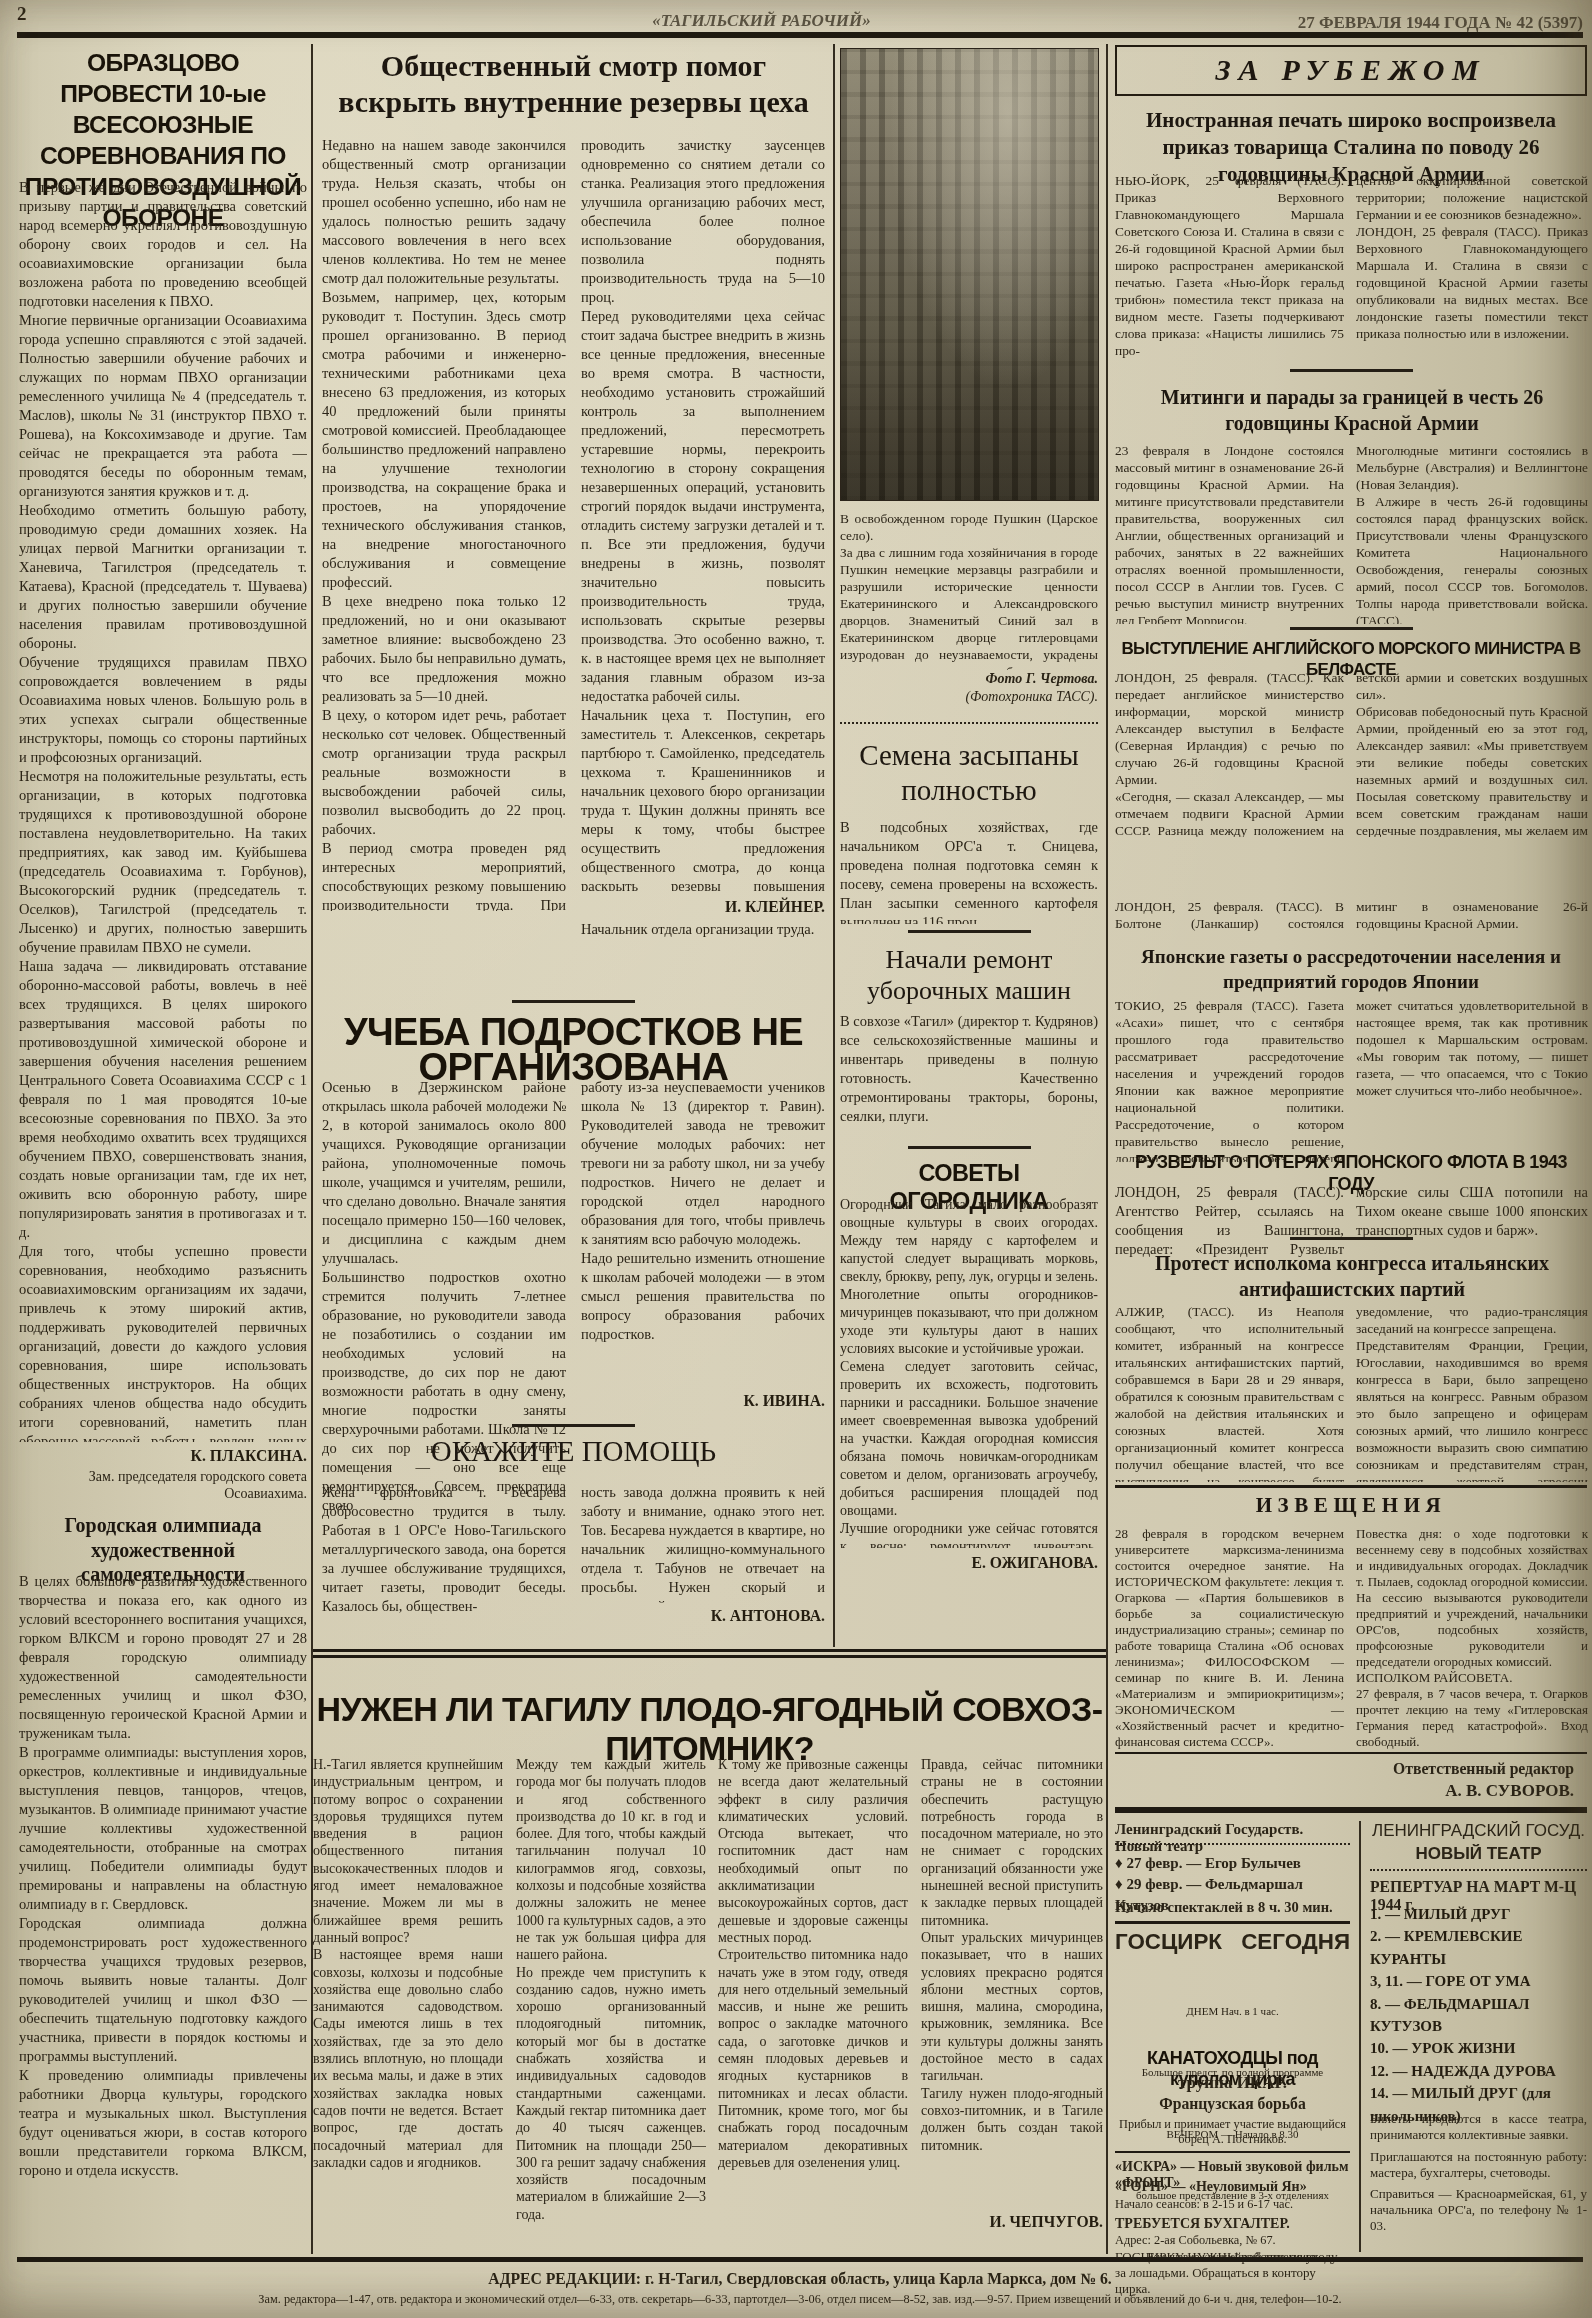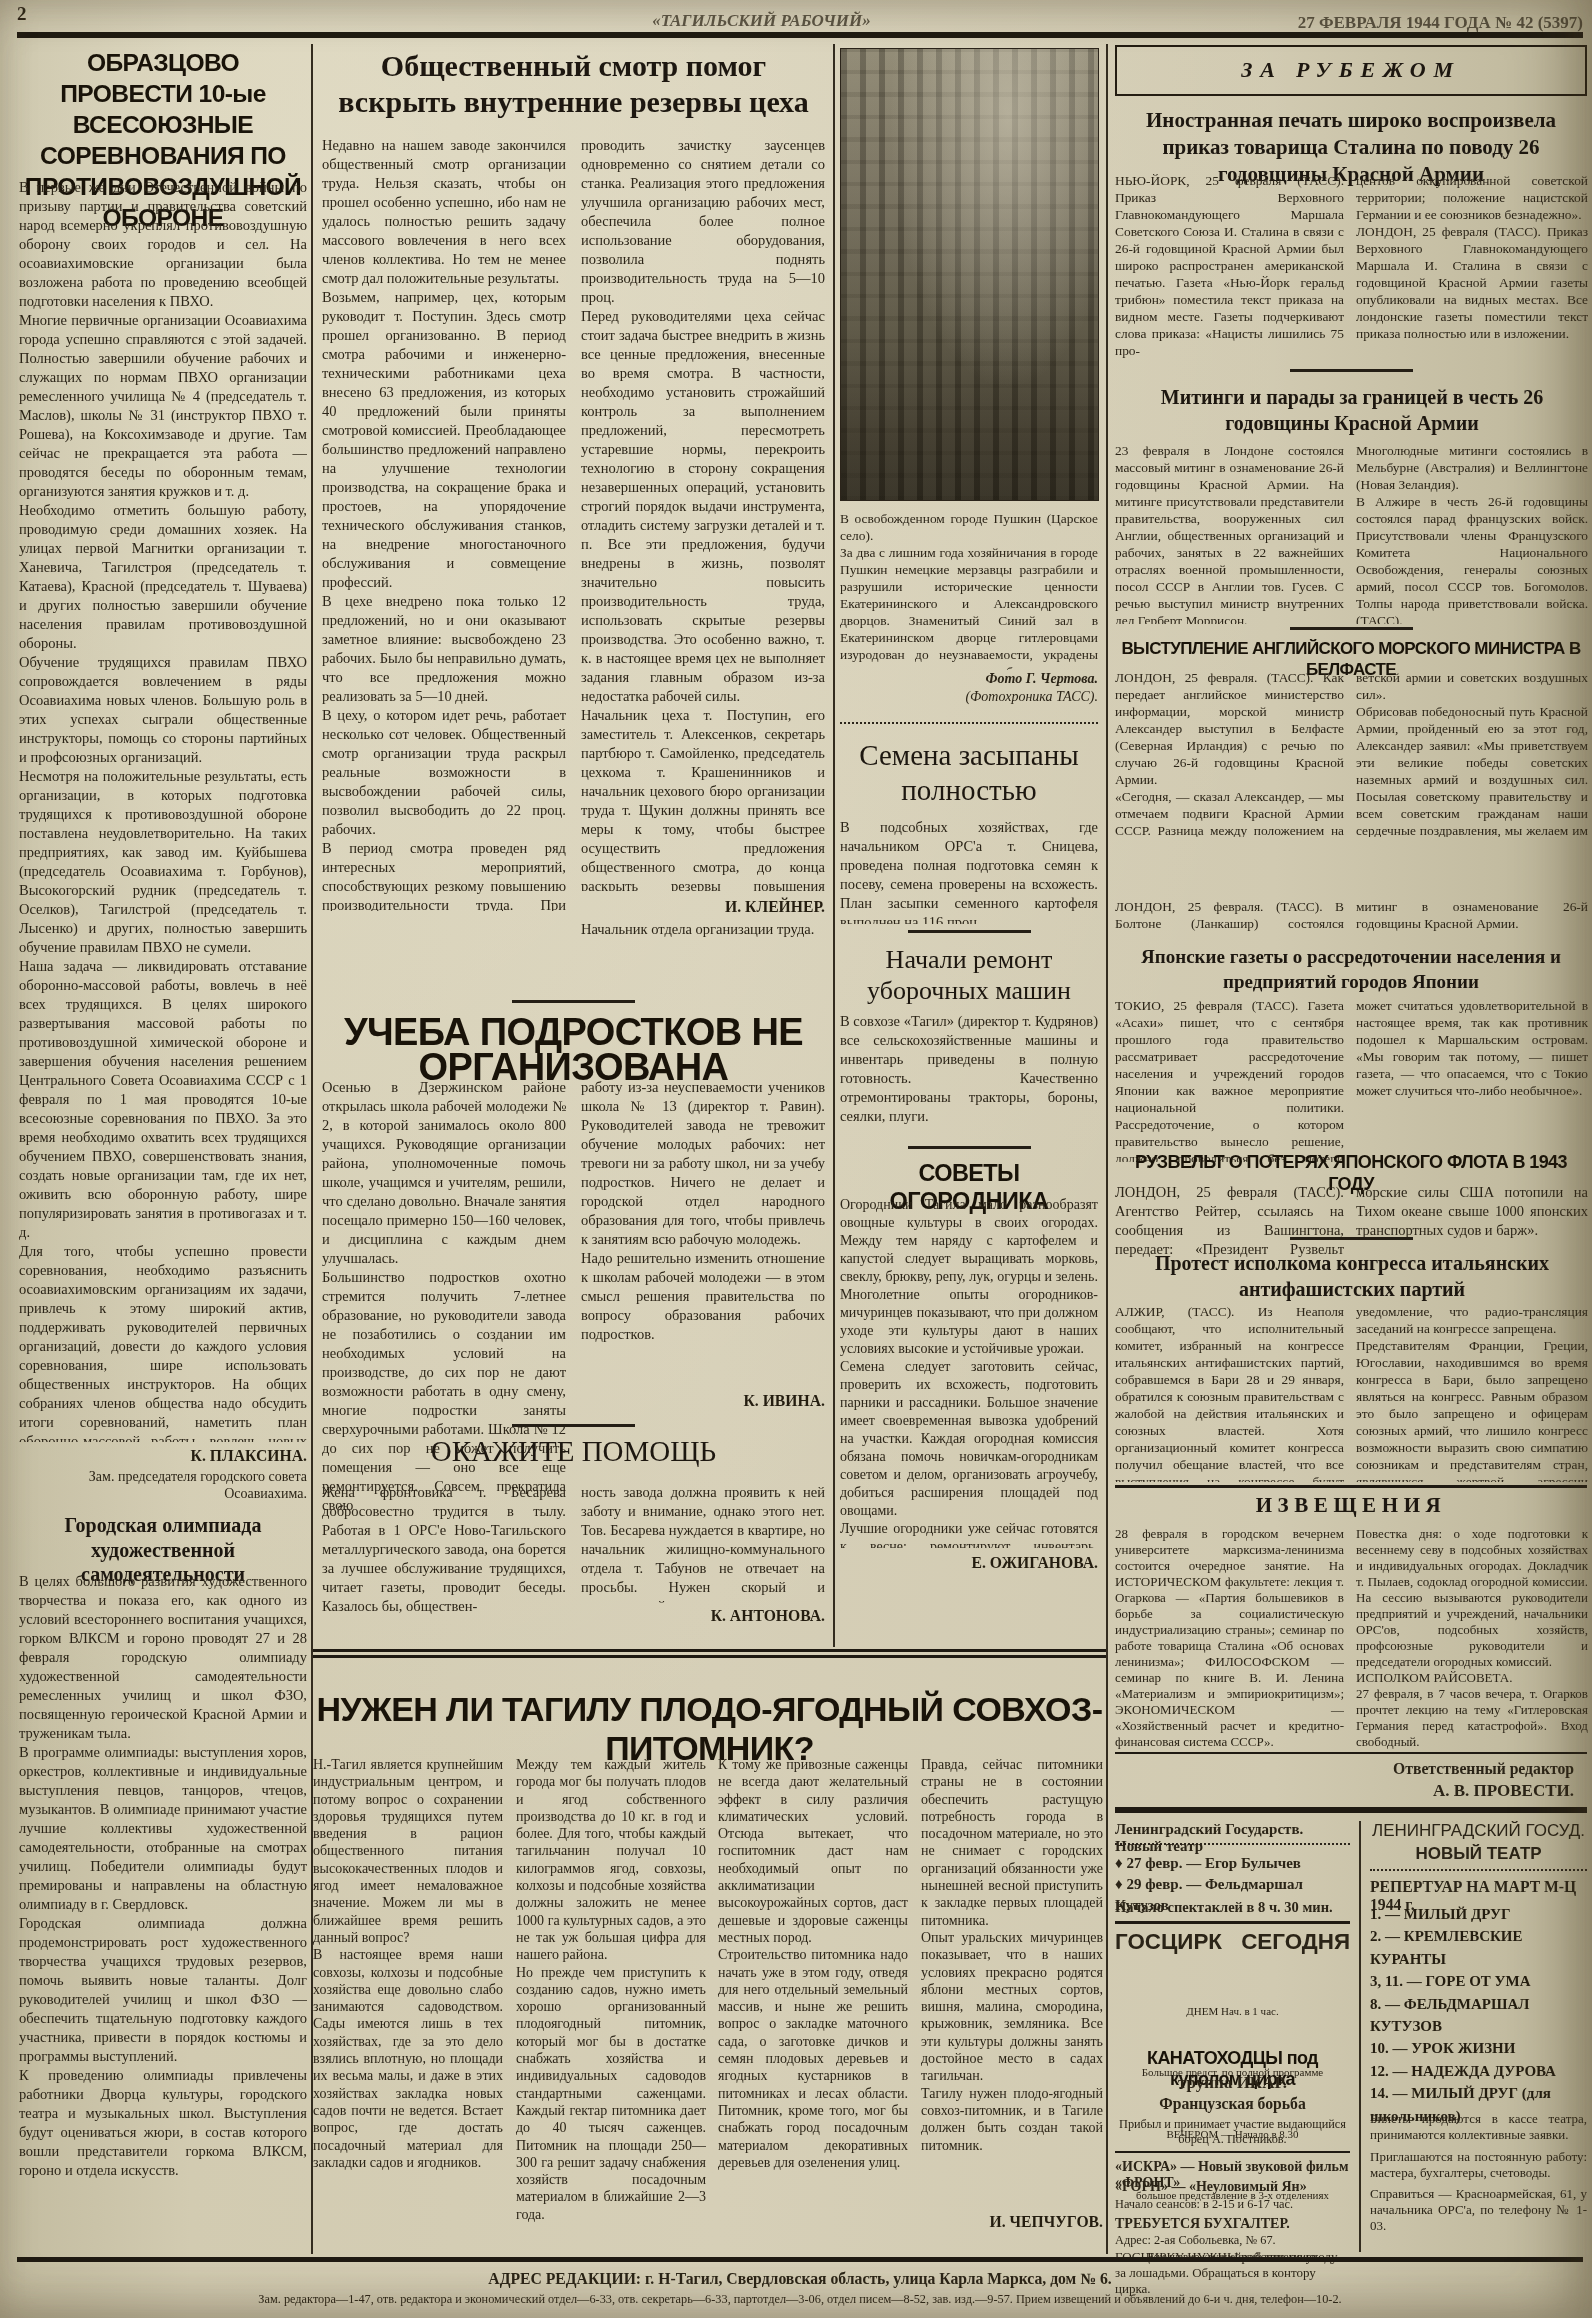--- a/index.html
+++ b/index.html
@@ -108,21 +108,21 @@
   <div class="abs head-serif" style="left:840px;top:944px;width:258px;font-size:26px;line-height:31px;font-weight:normal;">Начали ремонт уборочных машин</div>
   <div class="abs body-text" style="left:840px;top:1012px;width:258px;height:129px;">В совхозе «Тагил» (директор т. Кудрянов) все сельскохозяйственные машины и инвентарь приведены в полную готовность. Качественно отремонтированы тракторы, бороны, сеялки, плуги.</div>
   <div class="abs dash" style="left:908px;top:1146px;"></div>
   <div class="abs head-sans" style="left:840px;top:1159px;width:258px;font-size:23.5px;line-height:28px;">СОВЕТЫ ОГОРОДНИКА</div>
   <div class="abs body-text" style="left:840px;top:1196px;width:258px;height:352px;font-size:14px;line-height:18px;">Огородники Тагила мало разнообразят овощные культуры в своих огородах. Между тем наряду с картофелем и капустой следует выращивать морковь, свеклу, брюкву, репу, лук, огурцы и зелень. Многолетние опыты огородников-мичуринцев показывают, что при должном уходе эти культуры дают в наших условиях высокие и устойчивые урожаи.
 Семена следует заготовить сейчас, проверить их всхожесть, подготовить парники и рассадники. Большое значение имеет своевременная вывозка удобрений на участки. Каждая огородная комиссия обязана помочь новичкам-огородникам советом и делом, организовать агроучебу, добиться расширения площадей под овощами.
 Лучшие огородники уже сейчас готовятся к весне: ремонтируют инвентарь, собирают золу и птичий помет.</div>
   <div class="abs sign" style="left:840px;top:1554px;width:258px;">Е. ОЖИГАНОВА.</div>
 
   <div class="abs boxed" style="left:1115px;top:45px;width:468px;height:47px;">
-    <div style="font-family:'Liberation Serif',serif;font-weight:bold;font-style:italic;font-size:22px;line-height:46px;text-align:center;letter-spacing:7.8px;color:#1d1710;">ЗА РУБЕЖОМ</div>
+    <div style="font-family:'Liberation Serif',serif;font-weight:bold;font-style:italic;font-size:30px;line-height:46px;text-align:center;letter-spacing:7.8px;color:#1d1710;">ЗА РУБЕЖОМ</div>
   </div>
   <div class="abs head-serif" style="left:1115px;top:107px;width:472px;font-size:21px;line-height:27px;">Иностранная печать широко воспроизвела приказ товарища Сталина по поводу 26 годовщины Красной Армии</div>
   <div class="abs body-text small" style="left:1115px;top:172px;width:229px;height:190px;">НЬЮ-ЙОРК, 25 февраля (ТАСС). Приказ Верховного Главнокомандующего Маршала Советского Союза И. Сталина в связи с 26-й годовщиной Красной Армии был широко распространен американской печатью. Газета «Нью-Йорк геральд трибюн» поместила текст приказа на видном месте. Газеты подчеркивают слова приказа: «Нацисты лишились 75 про-</div>
   <div class="abs body-text small" style="left:1356px;top:172px;width:232px;height:190px;">центов оккупированной советской территории; положение нацистской Германии и ее союзников безнадежно».
 ЛОНДОН, 25 февраля (ТАСС). Приказ Верховного Главнокомандующего Маршала И. Сталина в связи с годовщиной Красной Армии газеты опубликовали на видных местах. Все лондонские газеты поместили текст приказа полностью или в изложении.</div>
   <div class="abs dash" style="left:1290px;top:369px;"></div>
 
   <div class="abs head-serif" style="left:1136px;top:384px;width:432px;font-size:20px;line-height:26px;">Митинги и парады за границей в честь 26 годовщины Красной Армии</div>
   <div class="abs body-text small" style="left:1115px;top:442px;width:229px;height:182px;">23 февраля в Лондоне состоялся массовый митинг в ознаменование 26-й годовщины Красной Армии. На митинге присутствовали представители правительства, вооруженных сил Англии, общественных организаций и рабочих, занятых в 22 важнейших отраслях военной промышленности, посол СССР в Англии тов. Гусев. С речью выступил министр внутренних дел Герберт Моррисон.</div>
   <div class="abs body-text small" style="left:1356px;top:442px;width:232px;height:182px;">Многолюдные митинги состоялись в Мельбурне (Австралия) и Веллингтоне (Новая Зеландия).
@@ -156,21 +156,21 @@
   <div class="abs head-serif" style="left:1115px;top:1492px;width:472px;font-size:21px;line-height:27px;letter-spacing:5.6px;">ИЗВЕЩЕНИЯ</div>
   <div class="abs body-text tiny" style="left:1115px;top:1526px;width:229px;height:223px;">28 февраля в городском вечернем университете марксизма-ленинизма состоится очередное занятие. На ИСТОРИЧЕСКОМ факультете: лекция т. Огаркова — «Партия большевиков в борьбе за социалистическую индустриализацию страны»; семинар по работе товарища Сталина «Об основах ленинизма»; ФИЛОСОФСКОМ — семинар по книге В. И. Ленина «Материализм и эмпириокритицизм»; ЭКОНОМИЧЕСКОМ — «Хозяйственный расчет и кредитно-финансовая система СССР».
 ✶   ✶   ✶
 28 февраля, в 7 час. вечера, в помещении Сталинского райсовета созывается 28 сессия депутатов трудящихся.</div>
   <div class="abs body-text tiny" style="left:1356px;top:1526px;width:232px;height:223px;">Повестка дня: о ходе подготовки к весеннему севу в подсобных хозяйствах и индивидуальных огородах. Докладчик т. Пылаев, содоклад огородной комиссии. На сессию вызываются руководители предприятий и учреждений, начальники ОРС'ов, подсобных хозяйств, профсоюзные руководители и председатели огородных комиссий.
 ИСПОЛКОМ РАЙСОВЕТА.
 27 февраля, в 7 часов вечера, т. Огарков прочтет лекцию на тему «Гитлеровская Германия перед катастрофой». Вход свободный.</div>
 
   <div class="abs hr" style="left:1115px;top:1752px;width:472px;height:2.2px;"></div>
   <div class="abs" style="left:1115px;top:1760px;width:459px;text-align:right;font-size:15.7px;font-weight:bold;">Ответственный редактор</div>
-  <div class="abs" style="left:1115px;top:1781px;width:459px;text-align:right;font-size:17px;font-weight:bold;">А. В. ПРОВЕСТИ.</div>
+  <div class="abs" style="left:1115px;top:1781px;width:459px;text-align:right;font-size:17px;font-weight:bold;">А. В. СУВОРОВ.</div>
   <div class="abs hr" style="left:1115px;top:1807px;width:472px;height:5.6px;"></div>
 
   <div class="abs hr" style="left:313px;top:1649px;width:793px;height:2.8px;"></div>
   <div class="abs hr" style="left:313px;top:1655px;width:793px;height:2.8px;"></div>
   <div class="abs head-sans" style="left:313px;top:1690px;width:793px;font-size:34px;line-height:39px;">НУЖЕН ЛИ ТАГИЛУ ПЛОДО-ЯГОДНЫЙ СОВХОЗ-ПИТОМНИК?</div>
   <div class="abs body-text" style="left:313px;top:1756px;width:190px;height:481px;font-size:14px;line-height:17.3px;">Н.-Тагил является крупнейшим индустриальным центром, и потому вопрос о сохранении здоровья трудящихся путем введения в рацион общественного питания высококачественных плодов и ягод имеет немаловажное значение. Можем ли мы в ближайшее время решить данный вопрос?
 В настоящее время наши совхозы, колхозы и подсобные хозяйства еще довольно слабо занимаются садоводством. Сады имеются лишь в тех хозяйствах, где за это дело взялись вплотную, но площади их весьма малы, и даже в этих хозяйствах закладка новых садов почти не ведется. Встает вопрос, где достать посадочный материал для закладки садов и ягодников.</div>
   <div class="abs body-text" style="left:516px;top:1756px;width:190px;height:481px;font-size:14px;line-height:17.3px;">Между тем каждый житель города мог бы получать плодов и ягод собственного производства до 10 кг. в год и более. Для того, чтобы каждый тагильчанин получал 10 килограммов ягод, совхозы, колхозы и подсобные хозяйства должны заложить не менее 1000 га культурных садов, а это не так уж большая цифра для нашего района.
 Но прежде чем приступить к созданию садов, нужно иметь хорошо организованный плодоягодный питомник, который мог бы в достатке снабжать хозяйства и индивидуальных садоводов стандартными саженцами. Каждый гектар питомника дает до 40 тысяч саженцев. Питомник на площади 250—300 га решит задачу снабжения хозяйств посадочным материалом в ближайшие 2—3 года.</div>
   <div class="abs body-text" style="left:718px;top:1756px;width:190px;height:481px;font-size:14px;line-height:17.3px;">К тому же привозные саженцы не всегда дают желательный эффект в силу различия климатических условий. Отсюда вытекает, что госпитомник даст нам необходимый опыт по акклиматизации высокоурожайных сортов, даст дешевые и здоровые саженцы местных пород.

